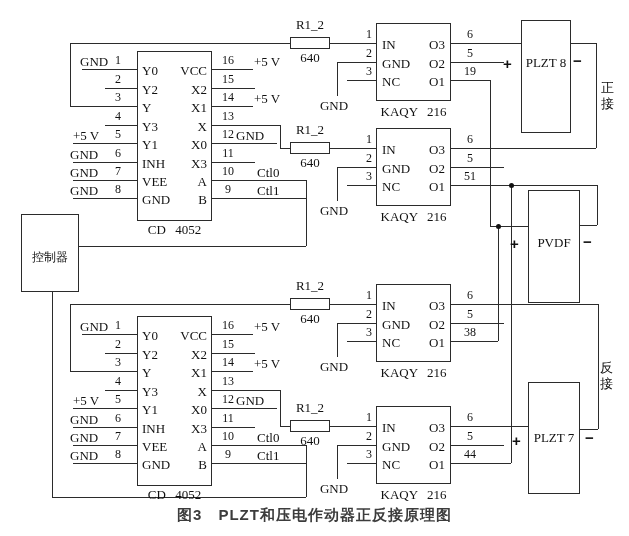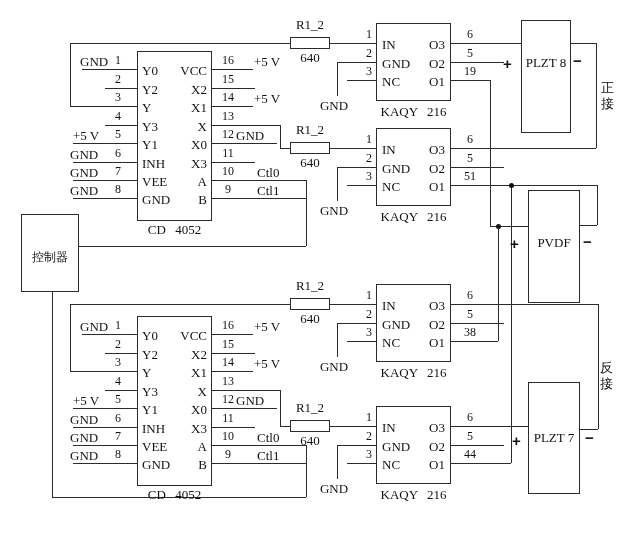--- a/index.html
+++ b/index.html
@@ -290,14 +290,15 @@
   <div class="c sign" style="left:510px;top:236px">+</div>
   <div class="c sign" style="left:583px;top:234px">−</div>
   <div class="c bx" style="left:528px;top:382px;width:52px;height:112px"></div>
   <div class="c t tc" style="left:528px;top:431px;width:52px">PLZT 7</div>
   <div class="c sign" style="left:512px;top:433px">+</div>
   <div class="c sign" style="left:585px;top:430px">−</div>
 
   <div class="c vert" style="left:601px;top:80px">正接</div>
   <div class="c vert" style="left:600px;top:360px">反接</div>
 
+  <div class="c" id="caption">图3　PLZT和压电作动器正反接原理图</div>
 
 </div>
 
 </body></html>

